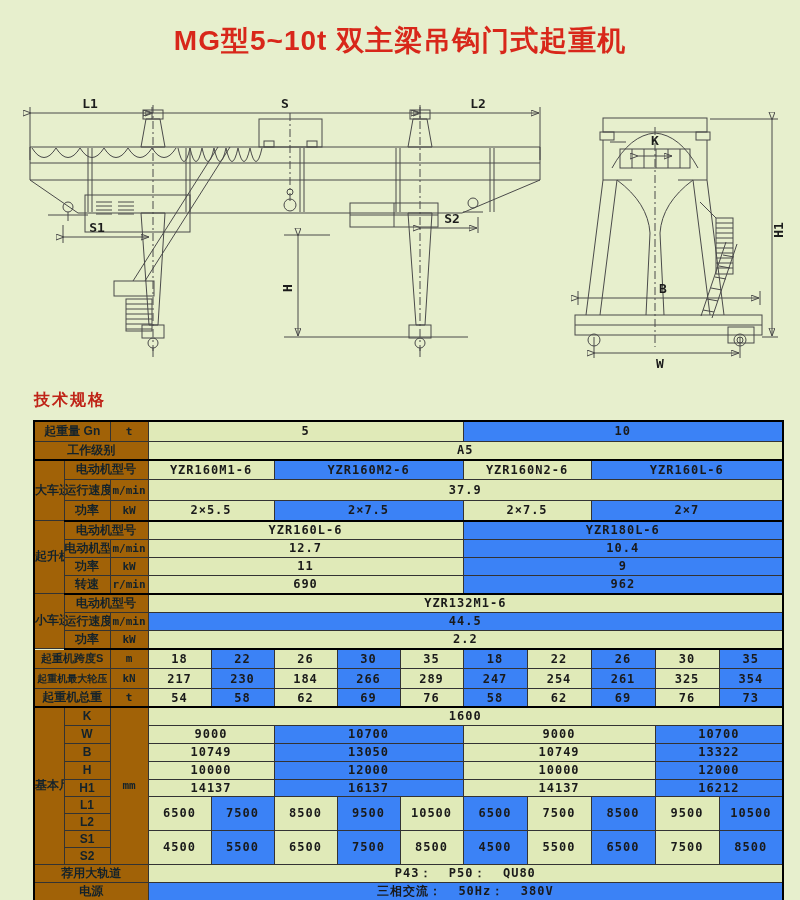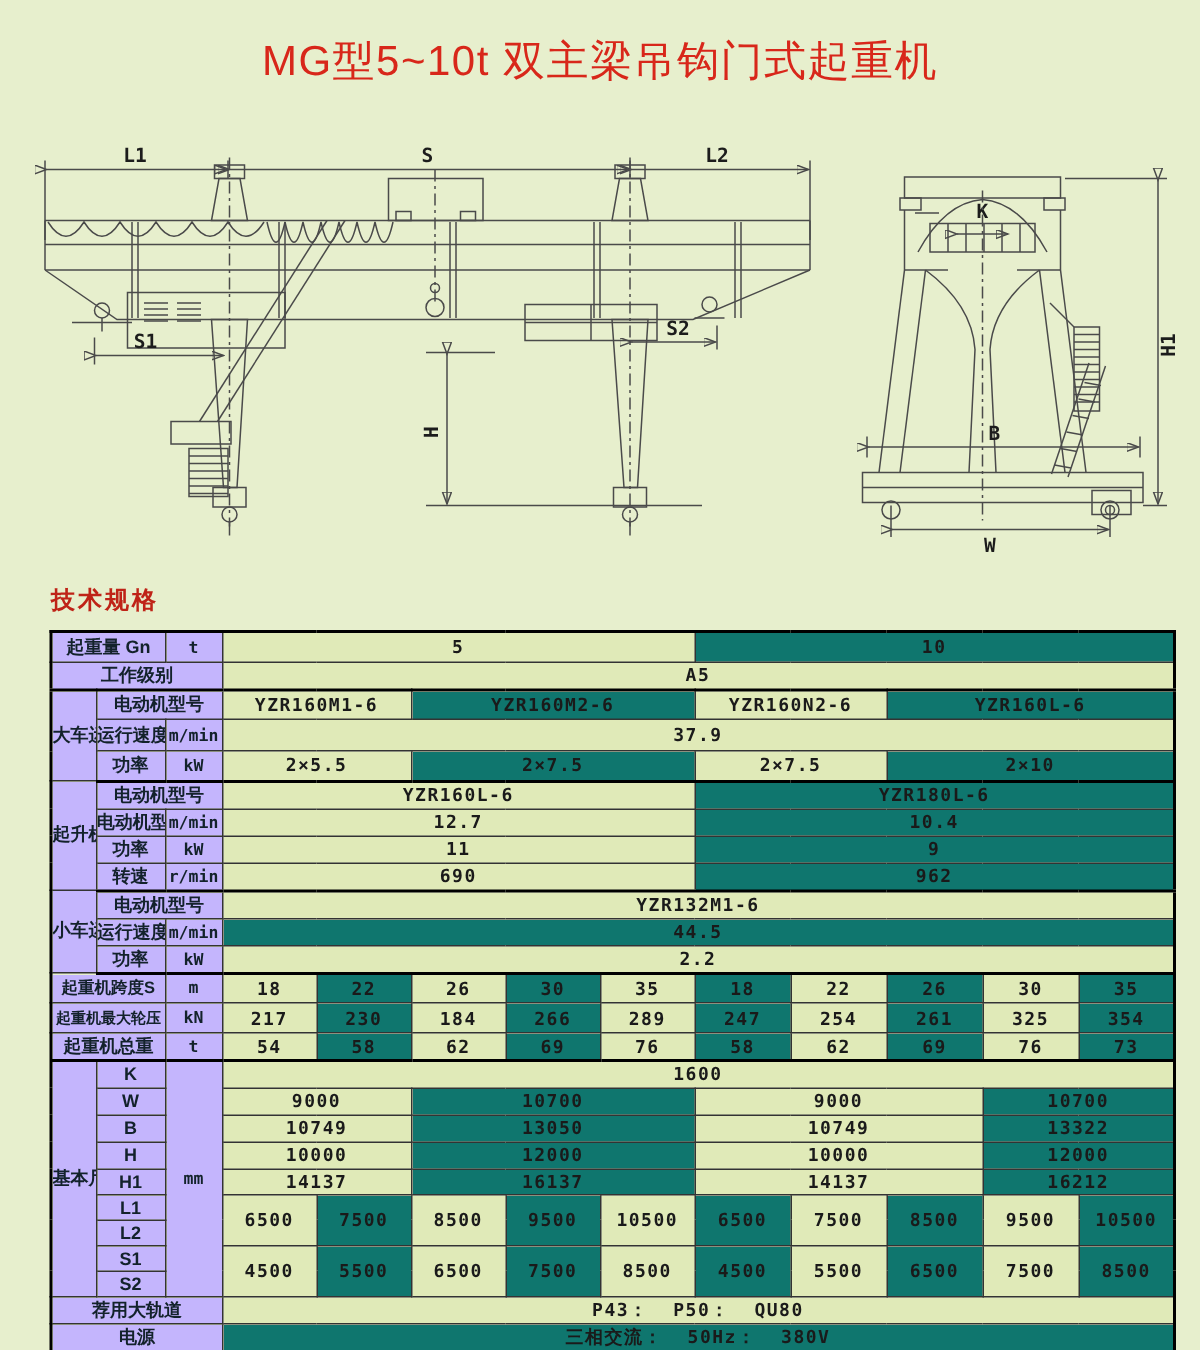--- a/index.html
+++ b/index.html
@@ -3,21 +3,21 @@
 <meta charset="utf-8">
 <style>
   html,body{margin:0;padding:0;}
   body{
     width:800px;height:900px;position:relative;overflow:hidden;
     background:#e7efcd;
     font-family:"Liberation Sans","DejaVu Sans",sans-serif;
   }
   .main-title{
     position:absolute;left:0;top:22px;width:800px;text-align:center;
-    font-size:28px;font-weight:normal;letter-spacing:1px;color:#d8271a;margin:0;
+    font-size:28px;font-weight:bold;letter-spacing:1px;color:#d8271a;margin:0;
   }
   .section-title{
     position:absolute;left:34px;top:390px;
     font-size:16px;font-weight:bold;color:#bf2317;margin:0;letter-spacing:2px;
   }
   svg.draw{position:absolute;left:0;top:85px;}
   svg.draw path,svg.draw line,svg.draw rect,svg.draw circle,svg.draw polyline{
     stroke:#4a4a4a;stroke-width:1;fill:none;
   }
   svg.draw text{
@@ -27,33 +27,33 @@
   .cl{stroke-dasharray:8 3 2 3;}
   table.spec{
     position:absolute;left:33px;top:420px;width:749px;
     border-collapse:collapse;table-layout:fixed;
     border:2px solid #000;
   }
   table.spec td{
     border:1px solid #333;text-align:center;vertical-align:middle;
     padding:0;overflow:hidden;white-space:pre;
   }
-  td.lab,td.grp,td.unit{background:#c4b5fd;color:#13222b;font-weight:bold;font-size:12px;}
+  td.lab,td.grp,td.unit{background:#a16207;color:#13222b;font-weight:bold;font-size:12px;}
   td.lab{white-space:nowrap;}
   td.sm{font-size:10px;}
   td.md{font-size:11px;margin-left:29px;}
   td.unit{font-family:"DejaVu Sans Mono",monospace;font-size:11px;font-weight:bold;}
   td.grp{white-space:normal;word-break:break-all;line-height:1.12;padding:0 2px;}
   td.one{padding:0 8px;}
   td.d{
     font-family:"DejaVu Sans Mono",monospace;font-size:12px;font-weight:bold;
     letter-spacing:1px;color:#1a1a1a;
   }
   td.g{background:#e0eab8;}
-  td.b{background:#0f766e;}
+  td.b{background:#3b82f6;}
   td.br{border-right:2px solid #000;}
   td.dv{border-left:2px solid #000;}
   tr.sec td{border-bottom:2px solid #000;}
   td.bb{border-bottom:2px solid #000;}
 </style>
 </head>
 <body>
 
 <h1 class="main-title">MG型5~10t 双主梁吊钩门式起重机</h1>
 
@@ -285,21 +285,21 @@
       <td class="unit br">m/min</td>
       <td class="d g" colspan="10">37.9</td>
     </tr>
 
     <tr style="height:20px" class="sec">
       <td class="lab">功率</td>
       <td class="unit br">kW</td>
       <td class="d g" colspan="2">2×5.5</td>
       <td class="d b" colspan="3">2×7.5</td>
       <td class="d g" colspan="2">2×7.5</td>
-      <td class="d b" colspan="3">2×10</td>
+      <td class="d b" colspan="3">2×7</td>
     </tr>
 
     <tr style="height:17px">
       <td class="grp one" rowspan="4">起升机构</td>
       <td class="lab br" colspan="2">电动机型号</td>
       <td class="d g" colspan="5">YZR160L-6</td>
       <td class="d b" colspan="5">YZR180L-6</td>
     </tr>
 
     <tr style="height:15px">

